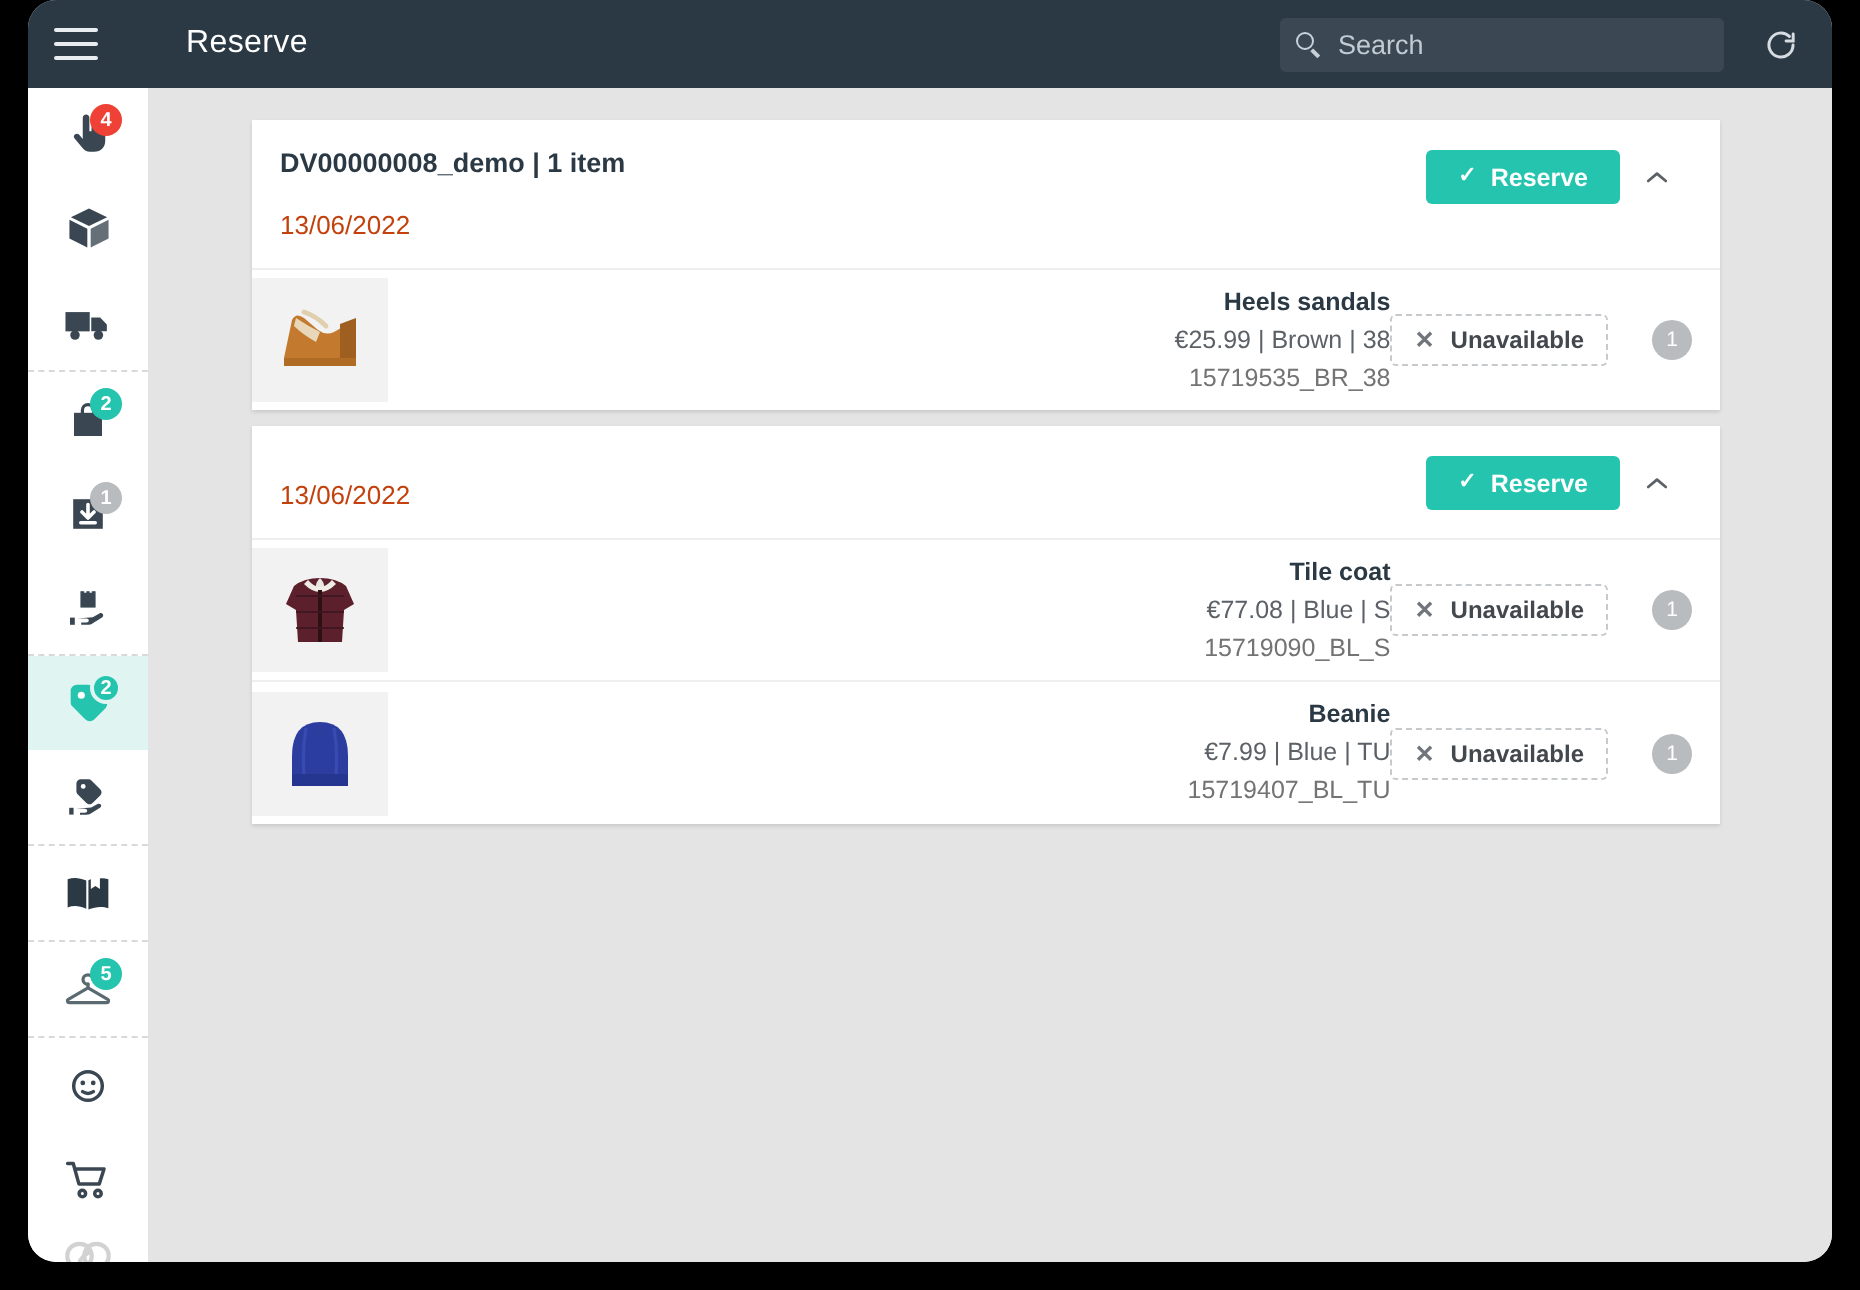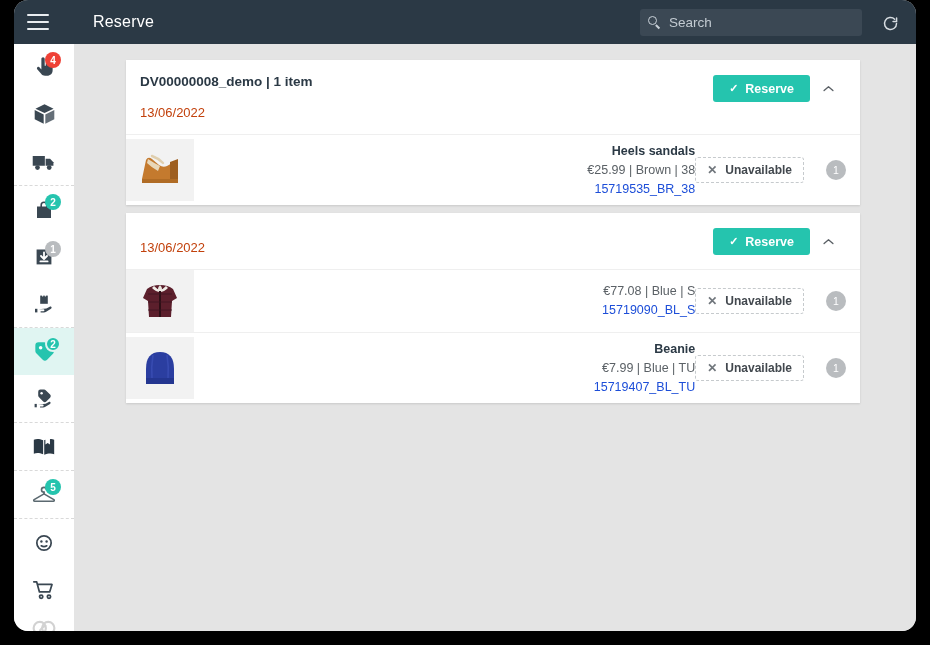--- a/index.html
+++ b/index.html
@@ -35,21 +35,21 @@
   }
   .hamburger span { display:block; height: 2px; background:#e9edf0; border-radius:1px;}
   .app-title {
     margin-left: 44px;
     color: #ffffff;
     font-size: 16px;
     letter-spacing: .2px;
   }
   .topbar-right {
     margin-left: auto;
-    display: flex; align-items: flex-end;
+    display: flex; align-items: center;
     padding-right: 14px;
   }
   .search-box {
     width: 222px; height: 27px;
     background: #3b4854;
     border-radius: 3px;
     display: flex; align-items: center;
     padding: 0 8px;
   }
   .search-icon { width: 13px; height: 13px; position: relative; flex: none; margin-right: 8px; }
@@ -170,21 +170,21 @@
     width: 68px; height: 62px;
     background: #f2f2f2;
     flex: none;
     display:flex; align-items:center; justify-content:center;
     margin-left: 0;
   }
   .thumb-wrap { width: 68px; margin-right: 14px; flex:none; }
   .item-info { flex: 1; padding: 7px 0; text-align: right; }
   .item-name { font-size: 12.5px; font-weight: bold; color: #2b3945; line-height: 1.5; }
   .item-attrs { font-size: 12.5px; color: #5b6166; line-height: 1.5; }
-  .item-sku { font-size: 12.5px; color: #1d4ed8; line-height: 1.5; }
+  .item-sku { font-size: 12.5px; color: #737373; line-height: 1.5; }
   .btn-unavailable {
     background: #ffffff;
     border: 1px dashed #c6cacd;
     border-radius: 3px;
     height: 26px; padding: 0 11px;
     color: #42484e; font-size: 12px; font-weight: bold;
     display:flex; align-items:center; gap: 8px;
     cursor: pointer;
     font-family: "Liberation Sans", sans-serif;
   }
@@ -423,20 +423,21 @@
             <svg width="50" height="50" viewBox="0 0 50 50">
               <path d="M25 9 Q17 9 12 13 L8 22 L13 25 L14 41 L36 41 L37 25 L42 22 L38 13 Q33 9 25 9 Z" fill="#5c1f2c"></path>
               <path d="M25 9 Q21 13 25 16 Q29 13 25 9 Z" fill="#e9e6e0"></path>
               <path d="M19 10 Q25 17 31 10 L33 12 Q25 20 17 12 Z" fill="#efece6"></path>
               <rect x="24" y="15" width="2" height="26" fill="#2e0f16"></rect>
               <path d="M13 18h24M13 26h24M13 34h24" stroke="#3d1520" stroke-width="1" opacity=".8"></path>
             </svg>
           </div>
         </div>
         <div class="item-info">
+          <div class="item-name">Tile coat</div>
           <div class="item-attrs">€77.08 | Blue | S</div>
           <div class="item-sku">15719090_BL_S</div>
         </div>
         <button class="btn-unavailable">
           <span class="xmark">✕</span>
           <span>Unavailable</span>
         </button>
         <div class="qty">1</div>
       </div>
 

